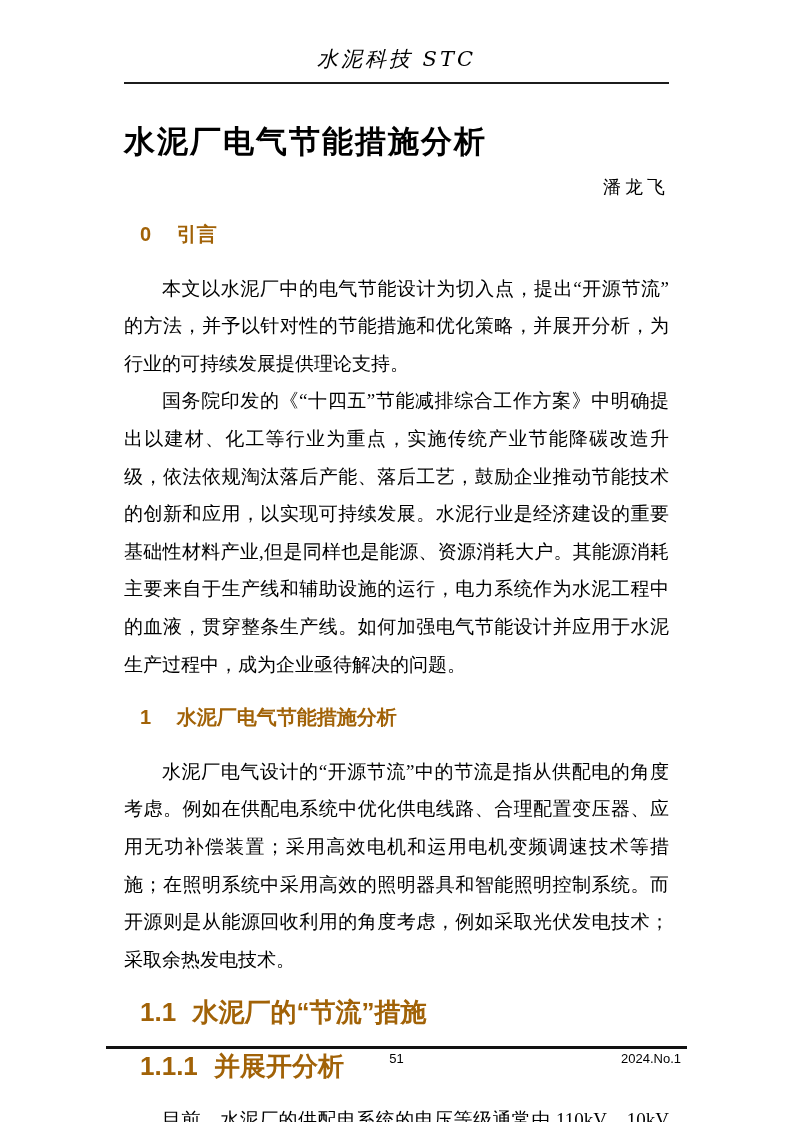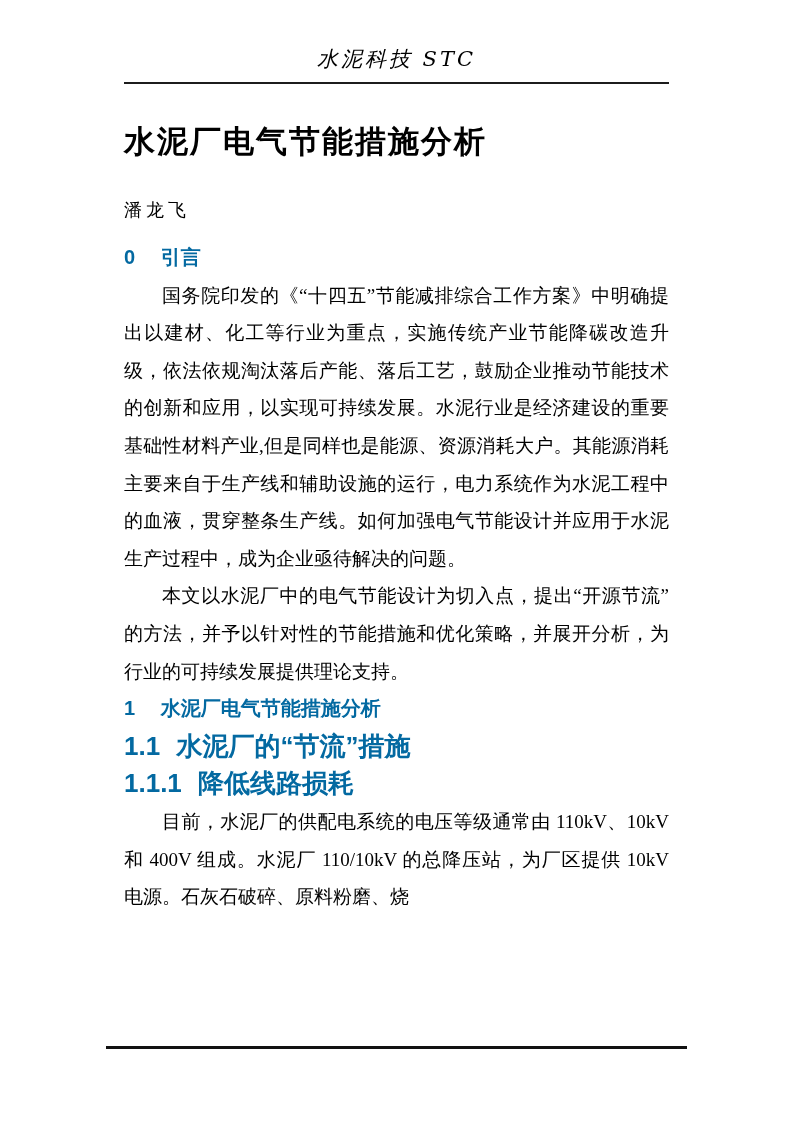--- a/index.html
+++ b/index.html
@@ -33,40 +33,40 @@
   
   .title {
     margin: 38px 0 0 0;
     font-family: "Liberation Sans", "DejaVu Sans", sans-serif;
     font-weight: bold;
     font-size: 31px;
     letter-spacing: 2px;
     line-height: 40px;
   }
   .author {
-    margin-top: 35px;
-    text-align: left;
+    margin-top: 12px;
+    text-align: right;
     font-size: 18px;
     letter-spacing: 4px;
     line-height: 26px;
   }
   .affiliation {
     margin-top: 1px;
     text-align: center;
     font-size: 18px;
     line-height: 26px;
   }
   
   .article-body { margin-top: 16px; }
   .sec {
-    margin: 0;
+    margin: 16px;
     font-family: "Liberation Sans", "DejaVu Sans", sans-serif;
     font-weight: bold;
     line-height: 37.6px;
-    color: #0369a1;
+    color: #a16207;
   }
   .sec.l1 { font-size: 20px; }
   .sec.l2 { font-size: 26px; }
   .sec.l1 .num { margin-right: 20px; }
   .sec.l2 .num { margin-right: 9px; }
   .body-p {
     margin: 0;
     font-size: 19px;
     line-height: 37.6px;
     text-align: justify;
@@ -114,41 +114,46 @@
   <div class="author">潘龙飞</div>
 
 
   <main class="article-body">
 
     <h2 class="sec l1">
       <span class="num">0</span>
       <span>引言</span>
     </h2>
 
+    <p class="body-p">本文以水泥厂中的电气节能设计为切入点，提出“开源节流”的方法，并予以针对性的节能措施和优化策略，并展开分析，为行业的可持续发展提供理论支持。</p>
+
     <p class="body-p">国务院印发的《“十四五”节能减排综合工作方案》中明确提出以建材、化工等行业为重点，实施传统产业节能降碳改造升级，依法依规淘汰落后产能、落后工艺，鼓励企业推动节能技术的创新和应用，以实现可持续发展。水泥行业是经济建设的重要基础性材料产业,但是同样也是能源、资源消耗大户。其能源消耗主要来自于生产线和辅助设施的运行，电力系统作为水泥工程中的血液，贯穿整条生产线。如何加强电气节能设计并应用于水泥生产过程中，成为企业亟待解决的问题。</p>
-
-    <p class="body-p">本文以水泥厂中的电气节能设计为切入点，提出“开源节流”的方法，并予以针对性的节能措施和优化策略，并展开分析，为行业的可持续发展提供理论支持。</p>
 
     <h2 class="sec l1">
       <span class="num">1</span>
       <span>水泥厂电气节能措施分析</span>
     </h2>
 
+    <p class="body-p">水泥厂电气设计的“开源节流”中的节流是指从供配电的角度考虑。例如在供配电系统中优化供电线路、合理配置变压器、应用无功补偿装置；采用高效电机和运用电机变频调速技术等措施；在照明系统中采用高效的照明器具和智能照明控制系统。而开源则是从能源回收利用的角度考虑，例如采取光伏发电技术；采取余热发电技术。</p>
 
     <h3 class="sec l2">
       <span class="num">1.1</span>
       <span>水泥厂的“节流”措施</span>
     </h3>
 
     <h3 class="sec l2">
       <span class="num">1.1.1</span>
-      <span>降低线路损耗</span>
+      <span>并展开分析</span>
     </h3>
 
     <p class="body-p">目前，水泥厂的供配电系统的电压等级通常由 110kV、10kV 和 400V 组成。水泥厂 110/10kV 的总降压站，为厂区提供 10kV 电源。石灰石破碎、原料粉磨、烧</p>
 
   </main>
 
   <footer class="footer">
     <div class="footer-rule"></div>
+    <div class="footer-row">
+      <span class="page-num">51</span>
+      <span class="issue">2024.No.1</span>
+    </div>
   </footer>
 
 </div>
 
 </body></html>

